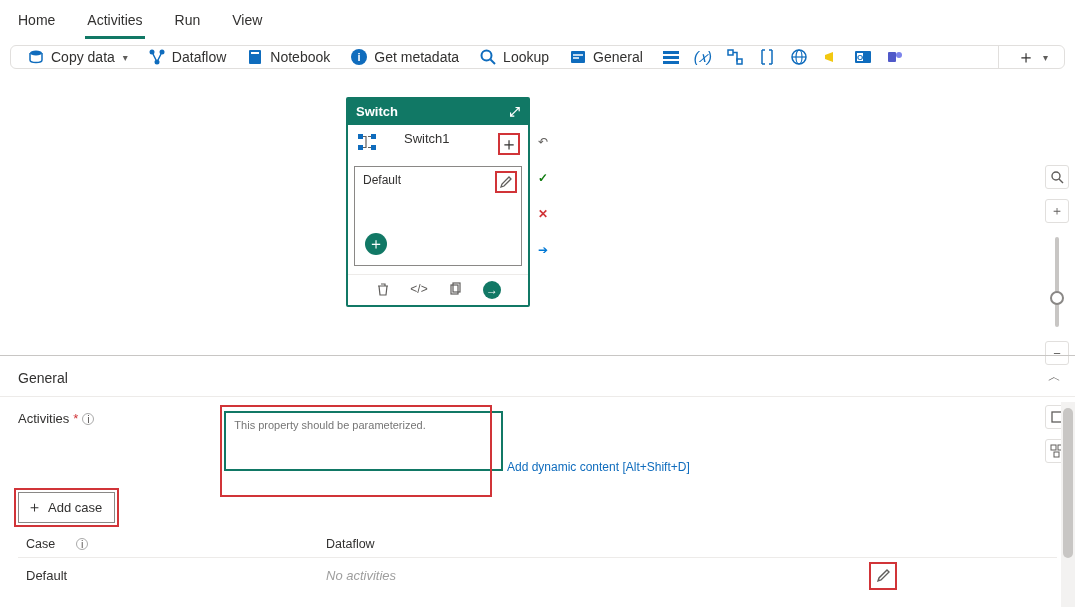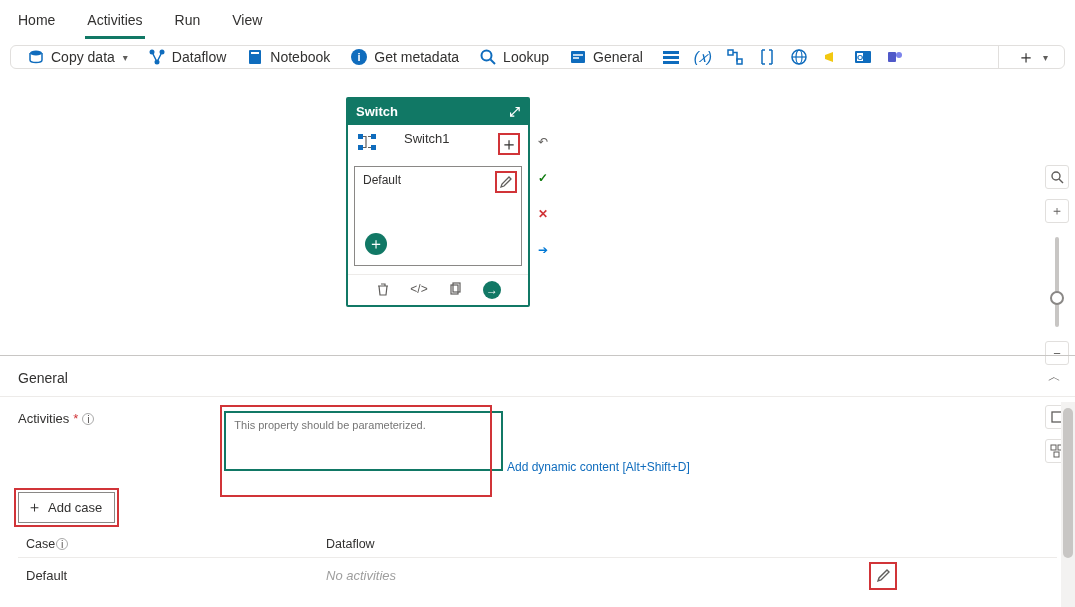--- a/index.html
+++ b/index.html
@@ -213,21 +213,21 @@
     font-size:13px;
     display:inline-flex; align-items:center; gap:6px;
     cursor:pointer;
     background:#fff;
   }
   .case-table {
     margin-top:14px;
     width:100%;
   }
   .ct-head { display:flex; padding:0 8px 6px 8px;}
-  .ct-h1 { width:300px; font-size:12.5px; color:#323130; display:flex; align-items:center; gap:1px;}
+  .ct-h1 { width:300px; font-size:12.5px; color:#323130; display:flex; align-items:center; gap:21px;}
   .ct-h2 { font-size:12.5px; color:#323130;}
   .ct-sep { height:1px; background:#edebe9;}
   .ct-row { display:flex; align-items:center; padding:10px 8px; position:relative;}
   .ct-c1 { width:300px; font-size:13px;}
   .ct-c2 { font-size:13px; color:#9e9e9e; font-style:italic;}
   .row-pencil-wrap {
     position:absolute; right:160px; top:4px;
     width:28px; height:28px;
     border:2px solid #d13438;
     display:flex; align-items:center; justify-content:center;

